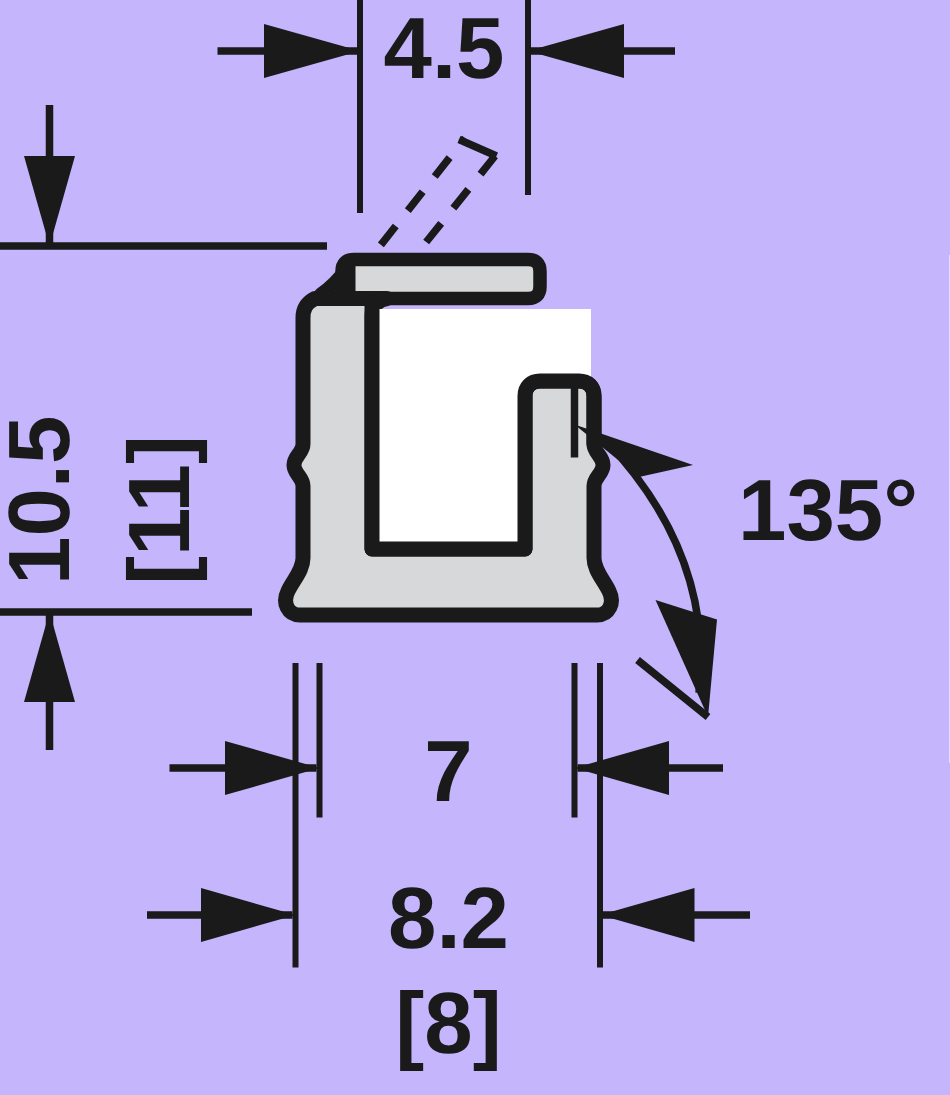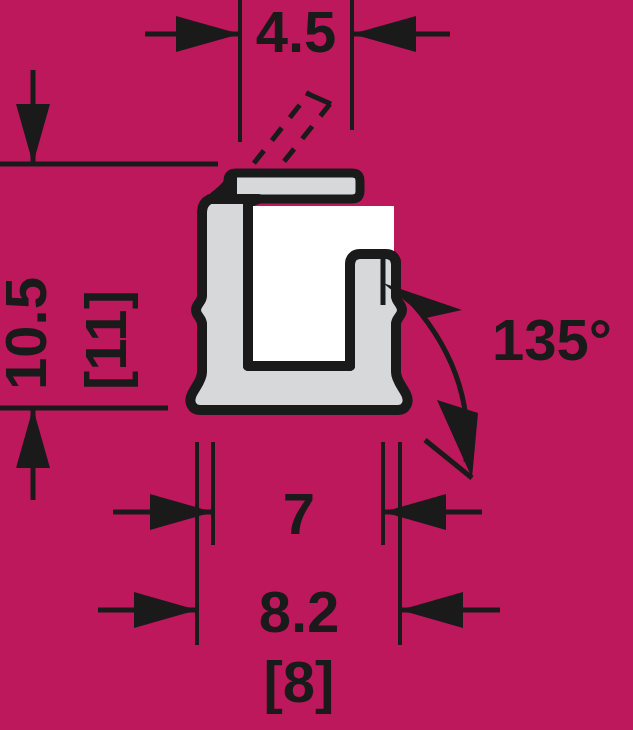--- a/index.html
+++ b/index.html
@@ -4,21 +4,21 @@
 <style>
   html, body {
     margin: 0;
     padding: 0;
     background: #ffffff;
   }
   #drawing-root {
     position: relative;
     width: 633px;
     height: 730px;
-    background: #be185d;
+    background: #c4b5fd;
     font-family: "Liberation Sans", sans-serif;
     overflow: hidden;
   }
   svg.sheet {
     display: block;
     width: 633px;
     height: 730px;
   }
   .dim-text {
     font-family: "Liberation Sans", sans-serif;

